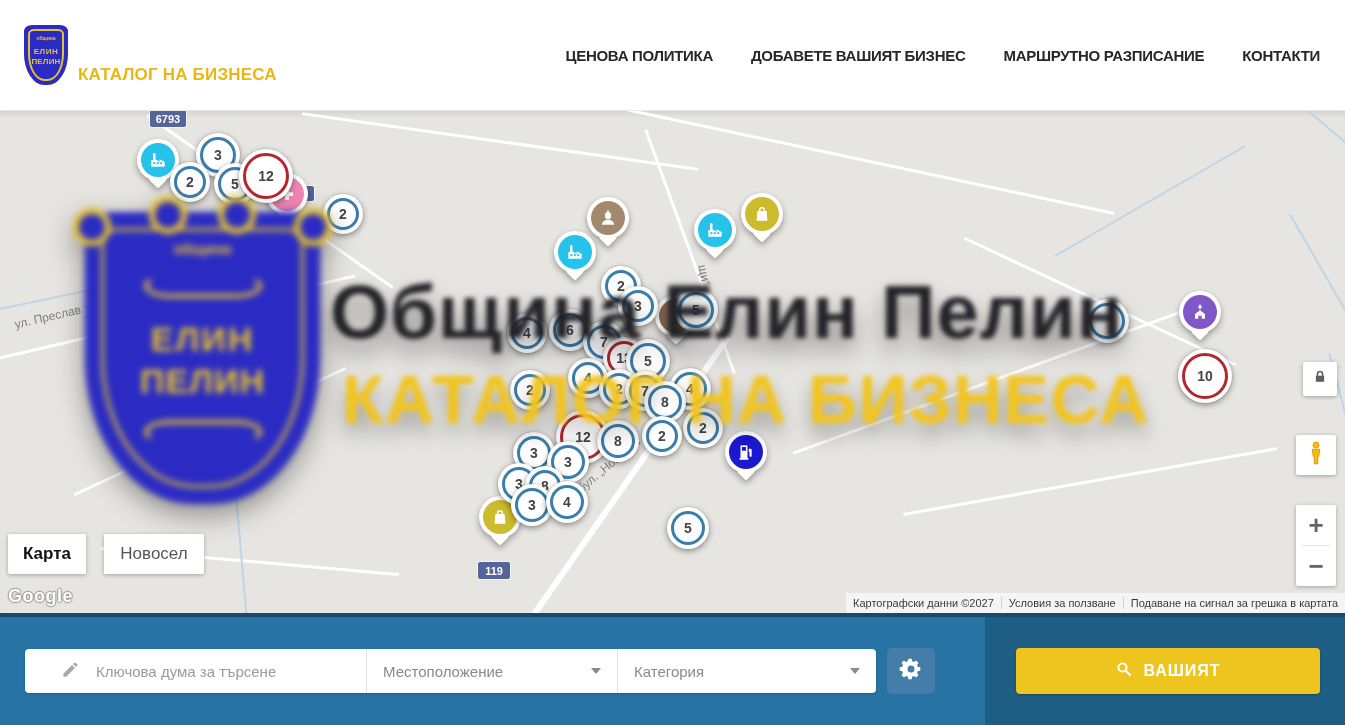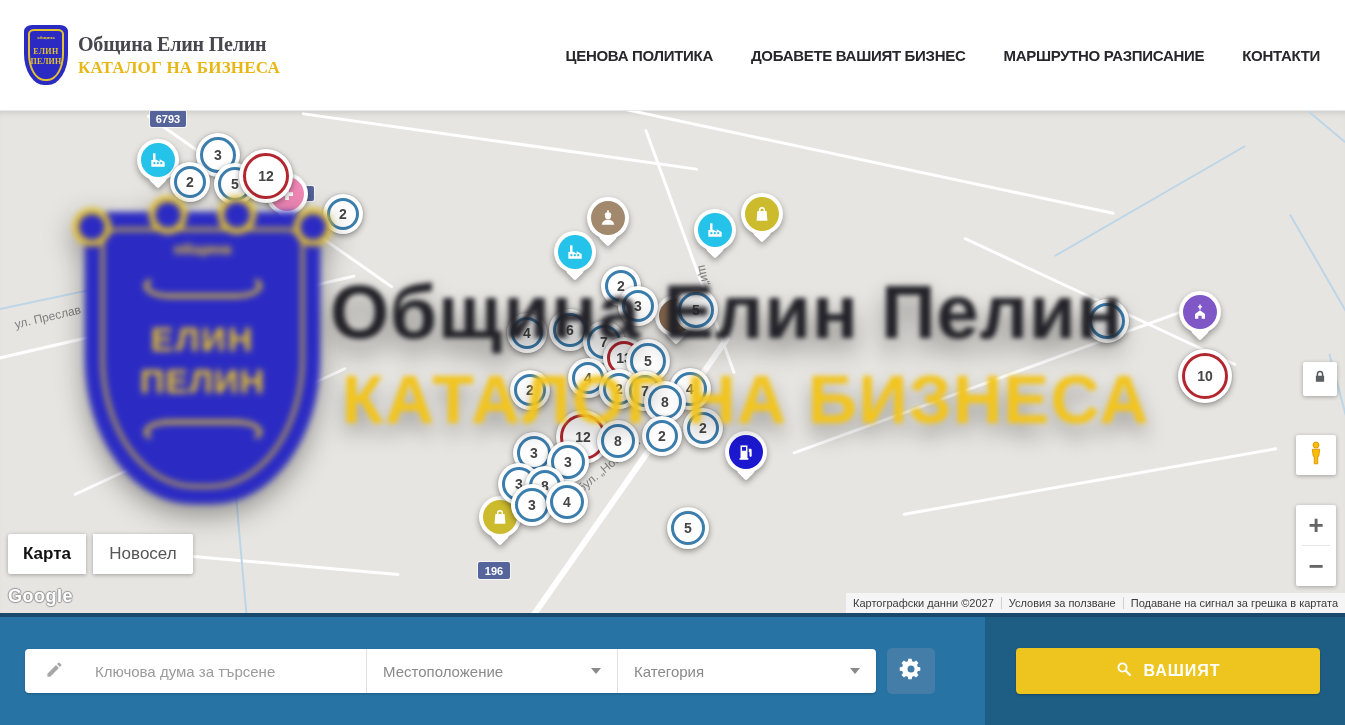--- a/index.html
+++ b/index.html
@@ -4,21 +4,21 @@
 <style>
   html,body{margin:0;padding:0;}
   body{
     width:1345px;height:725px;position:relative;overflow:hidden;
     font-family:"Liberation Sans","DejaVu Sans",sans-serif;
     background:#fff;
   }
   
   .header{position:absolute;left:0;top:0;width:1345px;height:110px;background:#fff;
     border-bottom:1px solid #e9e9e9;z-index:40;}
-  .brand{position:absolute;left:24px;top:25px;display:flex;align-items:center;cursor:pointer;font-family:Liberation Serif, serif;}
+  .brand{position:absolute;left:24px;top:25px;display:flex;align-items:flex-end;cursor:pointer;}
   .mini-emblem{width:44px;height:60px;position:relative;background:#2b2bc4;
     border-radius:8px 8px 46% 46%/6px 6px 52% 52%;flex:0 0 auto;}
   .mini-emblem:before{content:'';position:absolute;inset:4px;border:2px solid #e3c22f;
     border-radius:6px 6px 46% 46%/5px 5px 52% 52%;}
   .mini-emblem .me-t{position:absolute;top:10px;left:0;right:0;text-align:center;
     font-size:5px;color:#e3c22f;font-weight:bold;}
   .mini-emblem .me-1{position:absolute;top:22px;left:0;right:0;text-align:center;
     font-size:8px;color:#e3c22f;font-weight:bold;letter-spacing:.5px;}
   .mini-emblem .me-2{position:absolute;top:32px;left:0;right:0;text-align:center;
     font-size:8px;color:#e3c22f;font-weight:bold;letter-spacing:.2px;}
@@ -62,21 +62,21 @@
   .wm-orn{position:absolute;left:50%;transform:translateX(-50%);width:110px;height:16px;
     border:4px solid #e3c22f;border-radius:50%/110%;border-top-color:transparent;}
   .wm-orn.flip{border-top-color:#e3c22f;border-bottom-color:transparent;}
   .wm-title{position:absolute;left:330px;top:158px;font-size:76px;font-weight:bold;color:#222228;
     white-space:nowrap;letter-spacing:1px;filter:blur(2.6px);
     text-shadow:0 14px 24px rgba(0,0,0,.45);}
   .wm-sub{position:absolute;left:342px;top:250px;font-size:68px;font-weight:bold;color:#f2c41d;
     white-space:nowrap;letter-spacing:1.5px;filter:blur(2.4px);
     text-shadow:0 12px 20px rgba(0,0,0,.35);}
   
-  .type-control{position:absolute;left:8px;top:424px;display:flex;gap:7px;z-index:10;}
+  .type-control{position:absolute;left:8px;top:424px;display:flex;gap:18px;z-index:10;}
   .type-btn{height:40px;background:#fff;display:flex;align-items:center;justify-content:center;
     font-size:17px;cursor:pointer;box-shadow:0 1px 4px rgba(0,0,0,.3);}
   .type-btn.map-b{width:78px;font-weight:bold;color:#111;border-radius:2px 0 0 2px;}
   .type-btn.sat-b{width:100px;color:#565656;border-radius:0 2px 2px 0;}
   .ctrl{position:absolute;background:#fff;box-shadow:0 1px 4px rgba(0,0,0,.3);border-radius:2px;
     display:flex;align-items:center;justify-content:center;cursor:pointer;z-index:10;}
   .lock-btn{left:1303px;top:252px;width:34px;height:34px;}
   .pegman-btn{left:1296px;top:325px;width:40px;height:40px;}
   .zoomctl{position:absolute;left:1296px;top:395px;width:40px;height:81px;background:#fff;
     border-radius:2px;box-shadow:0 1px 4px rgba(0,0,0,.3);z-index:10;}
@@ -91,21 +91,21 @@
     display:flex;align-items:center;font-size:11px;color:#3a3a3a;z-index:10;}
   .attr span{padding:0 7px;white-space:nowrap;}
   .attr .sep{border-left:1px solid #cfcfcf;}
   
   .searchbar{position:absolute;left:0;top:613px;width:1345px;height:112px;background:#2673a4;
     border-top:4px solid #19496b;box-sizing:border-box;z-index:40;}
   .searchbar .dark{position:absolute;right:0;top:0;width:360px;height:108px;background:#1e5d84;}
   .fieldbar{position:absolute;left:25px;top:32px;width:851px;height:44px;background:#fff;
     border-radius:4px;display:flex;box-shadow:0 1px 2px rgba(0,0,0,.2);}
   .fld{display:flex;align-items:center;height:44px;box-sizing:border-box;}
-  .fld-keyword{width:341px;padding-left:20px;gap:15px;}
+  .fld-keyword{width:341px;padding-left:36px;}
   .fld-keyword input{border:none;outline:none;font-size:15px;color:#555;width:270px;margin-left:14px;
     font-family:"Liberation Sans","DejaVu Sans",sans-serif;}
   .fld-keyword input::placeholder{color:#9b9b9b;}
   .fld-select{border-left:1px solid #e2e2e2;justify-content:space-between;cursor:pointer;
     padding:0 16px;color:#8a8a8a;font-size:15px;}
   .fld-cat{width:259px;}
   .fld-loc{width:251px;}
   .dd-arrow{width:0;height:0;border-left:5px solid transparent;border-right:5px solid transparent;
     border-top:6px solid #8a8a8a;}
   .gear-btn{position:absolute;left:887px;top:31px;width:48px;height:46px;background:#447ea8;
@@ -119,21 +119,20 @@
 <body>
 
 <div class="header">
   <div class="brand">
     <div class="mini-emblem">
       <div class="me-t">община</div>
       <div class="me-1">ЕЛИН</div>
       <div class="me-2">ПЕЛИН</div>
     </div>
     <div class="brand-text">
-      <div class="brand-title">Община Елин Пелин</div>
       <div class="brand-sub">КАТАЛОГ НА БИЗНЕСА</div>
     </div>
   </div>
   <nav class="main-nav">
       <a class="nav-item">ЦЕНОВА ПОЛИТИКА</a>
       <a class="nav-item">ДОБАВЕТЕ ВАШИЯТ БИЗНЕС</a>
       <a class="nav-item">МАРШРУТНО РАЗПИСАНИЕ</a>
       <a class="nav-item">КОНТАКТИ</a>
     </nav>
 </div>
@@ -153,21 +152,21 @@
   <div class="road" style="left:300px;top:30px;width:400px;transform:rotate(8deg);"></div>
   <div class="river" style="left:1190px;top:10px;width:260px;transform:rotate(40deg);"></div>
   <div class="river" style="left:1240px;top:190px;width:200px;transform:rotate(60deg);"></div>
   <div class="river" style="left:1270px;top:320px;width:160px;transform:rotate(75deg);"></div>
   <div class="river" style="left:160px;top:430px;width:160px;transform:rotate(85deg);"></div>
   <div class="river" style="left:-20px;top:180px;width:210px;transform:rotate(-12deg);"></div>
   <div class="river" style="left:1040px;top:90px;width:220px;transform:rotate(-30deg);"></div>
   <div class="road-shield" style="left:303px;top:76px;width:11px;height:15px;"></div>
 
   <div class="road-shield" style="left: 150px; top: 0px; width: 36px; height: 17px;">6793</div>
-    <div class="road-shield" style="left: 478px; top: 452px; width: 32px; height: 17px;">196</div>
+    <div class="road-shield" style="left: 478px; top: 452px; width: 32px; height: 17px;">119</div>
     <div class="street-name" style="left: 14px; top: 200px; transform: rotate(-13deg);">ул. Преслав</div>
     <div class="street-name" style="left: 570px; top: 348px; transform: rotate(-40deg);">бул. „Новосел</div>
     <div class="street-name" style="left: 694px; top: 158px; transform: rotate(78deg);">щи“</div>
     <div class="markers">
       <div class="pin" style="left: 137px; top: 29px;">
         <div class="pin-inner" style="background: rgb(37, 194, 233);">
           <svg width="20" height="20" viewBox="0 0 24 24">
             <path fill="#fff" d="M6 4h3v8H6z"></path>
             <path fill="#fff" d="M4 20v-8h5v-1l5 3v-3l6 3.5V20z"></path>
             <g fill="#25c2e9">

